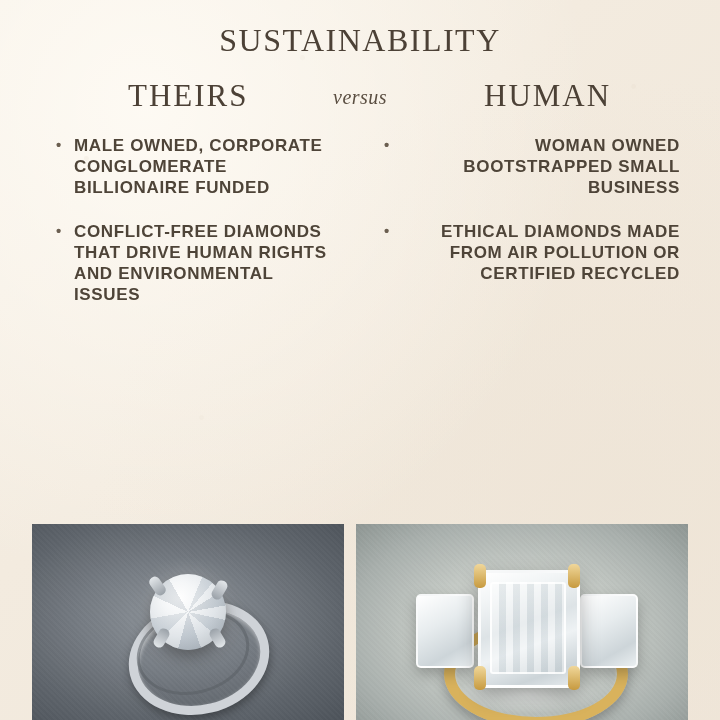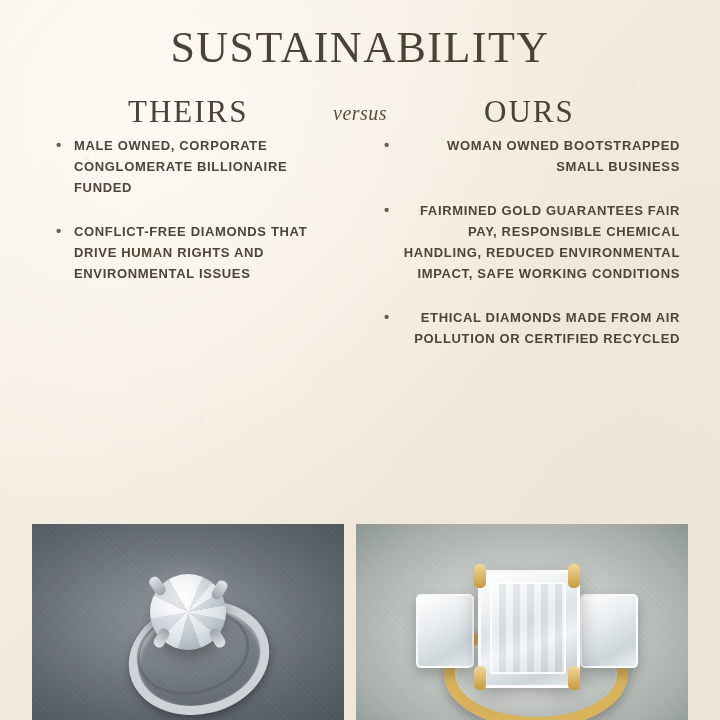--- a/index.html
+++ b/index.html
@@ -36,42 +36,41 @@
       radial-gradient(circle at 60% 78%, rgba(205,188,165,0.16) 0 2px, transparent 3px);
   }
 
   .title {
     position: absolute;
     top: 22px;
     left: 0;
     right: 0;
     text-align: center;
     font-family: "Liberation Serif", serif;
-    font-size: 44px;
+    font-size: 32px;
     letter-spacing: 1.5px;
     color: #4c4136;
     font-weight: 400;
   }
 
   .headers {
     position: absolute;
     top: 74px;
     left: 0;
     right: 0;
     height: 42px;
   }
   .col-head {
     position: absolute;
     font-family: "Liberation Serif", serif;
     font-size: 31px;
     letter-spacing: 2px;
     color: #4c4136;
     font-weight: 400;
     white-space: nowrap;
-    margin-top: 16px;
   }
   .head-theirs { left: 128px; top: 4px; }
   .head-versus {
     left: 333px;
     top: 12px;
     font-style: italic;
     font-size: 20px;
     letter-spacing: 0.5px;
     color: #5a4e41;
   }
@@ -93,21 +92,21 @@
   ul.bullets {
     list-style: none;
     margin: 0;
     padding: 0;
   }
   ul.bullets li {
     position: relative;
     padding-left: 22px;
     margin-bottom: 23px;
     font-family: "Liberation Sans", sans-serif;
-    font-size: 13px;
+    font-size: 17px;
     line-height: 21px;
     letter-spacing: 0.65px;
     color: #4e4438;
     font-weight: 600;
     text-transform: uppercase;
   }
   ul.bullets li::before {
     content: "•";
     position: absolute;
     left: 4px;
@@ -282,34 +281,33 @@
 <body>
 
 <div class="page">
   <div class="grain"></div>
 
   <div class="title">SUSTAINABILITY</div>
 
   <div class="headers">
     <div class="col-head head-theirs">THEIRS</div>
     <div class="col-head head-versus">versus</div>
-    <div class="col-head head-ours">OURS</div>
+    <div class="col-head head-ours">HUMAN</div>
   </div>
 
   <div class="columns">
     <div class="col col-left">
       <ul class="bullets">
         <li>MALE OWNED, CORPORATE CONGLOMERATE BILLIONAIRE FUNDED</li>
         <li>CONFLICT-FREE DIAMONDS THAT DRIVE HUMAN RIGHTS AND ENVIRONMENTAL ISSUES</li>
       </ul>
     </div>
     <div class="col col-right">
       <ul class="bullets">
         <li>WOMAN OWNED BOOTSTRAPPED SMALL BUSINESS</li>
-        <li>FAIRMINED GOLD GUARANTEES  FAIR PAY, RESPONSIBLE CHEMICAL HANDLING, REDUCED ENVIRONMENTAL IMPACT, SAFE WORKING CONDITIONS</li>
         <li>ETHICAL DIAMONDS MADE FROM AIR POLLUTION OR CERTIFIED RECYCLED</li>
       </ul>
     </div>
   </div>
 
   <div class="photos">
     <div class="photo photo-left">
       <div class="photo-texture"></div>
       <div class="sol-band"></div>
       <div class="sol-band-inner"></div>

